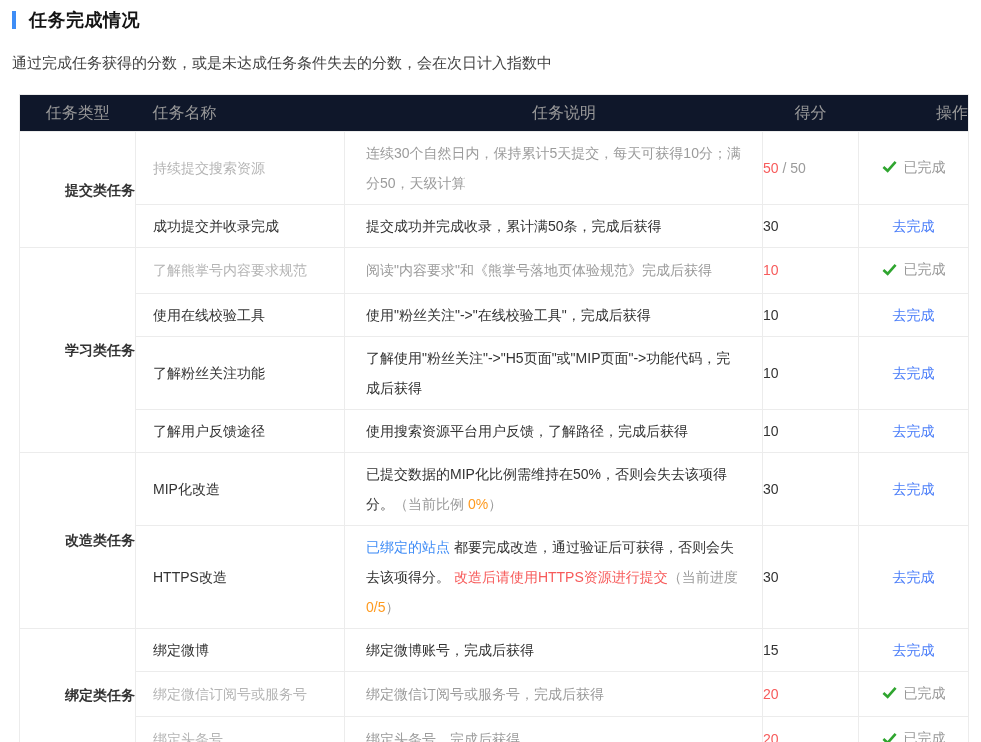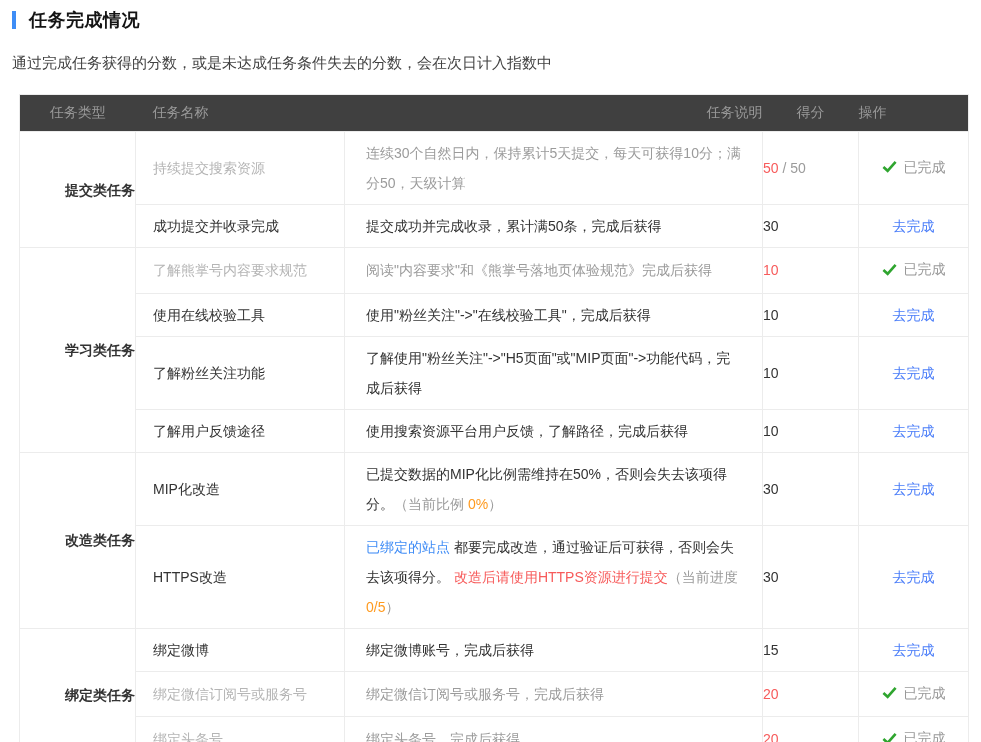--- a/index.html
+++ b/index.html
@@ -46,33 +46,33 @@
     font-size: 14px;
     border: 1px solid #ececec;
   }
   col.c-type   { width: 116px; }
   col.c-name   { width: 209px; }
   col.c-desc   { width: 418px; }
   col.c-score  { width: 96px;  }
   col.c-action { width: 110px; }
 
   thead th {
-    background: #404040;
+    background: #0f172a;
     color: #999;
     font-weight: normal;
-    font-size: 14px;
+    font-size: 16px;
     height: 36px;
     padding: 0;
     border: none;
   }
   th.h-type   { text-align: center; }
   th.h-name   { text-align: left; padding-left: 17px; }
-  th.h-desc   { text-align: right; padding-left: 21px; }
+  th.h-desc   { text-align: center; padding-left: 21px; }
   th.h-score  { text-align: center; }
-  th.h-action { text-align: left; }
+  th.h-action { text-align: right; }
 
   tbody td {
     border: 1px solid #ececec;
     vertical-align: middle;
     line-height: 30px;
     padding: 6px 0;
     background: #fff;
   }
   td.cell-type {
     text-align: right;

